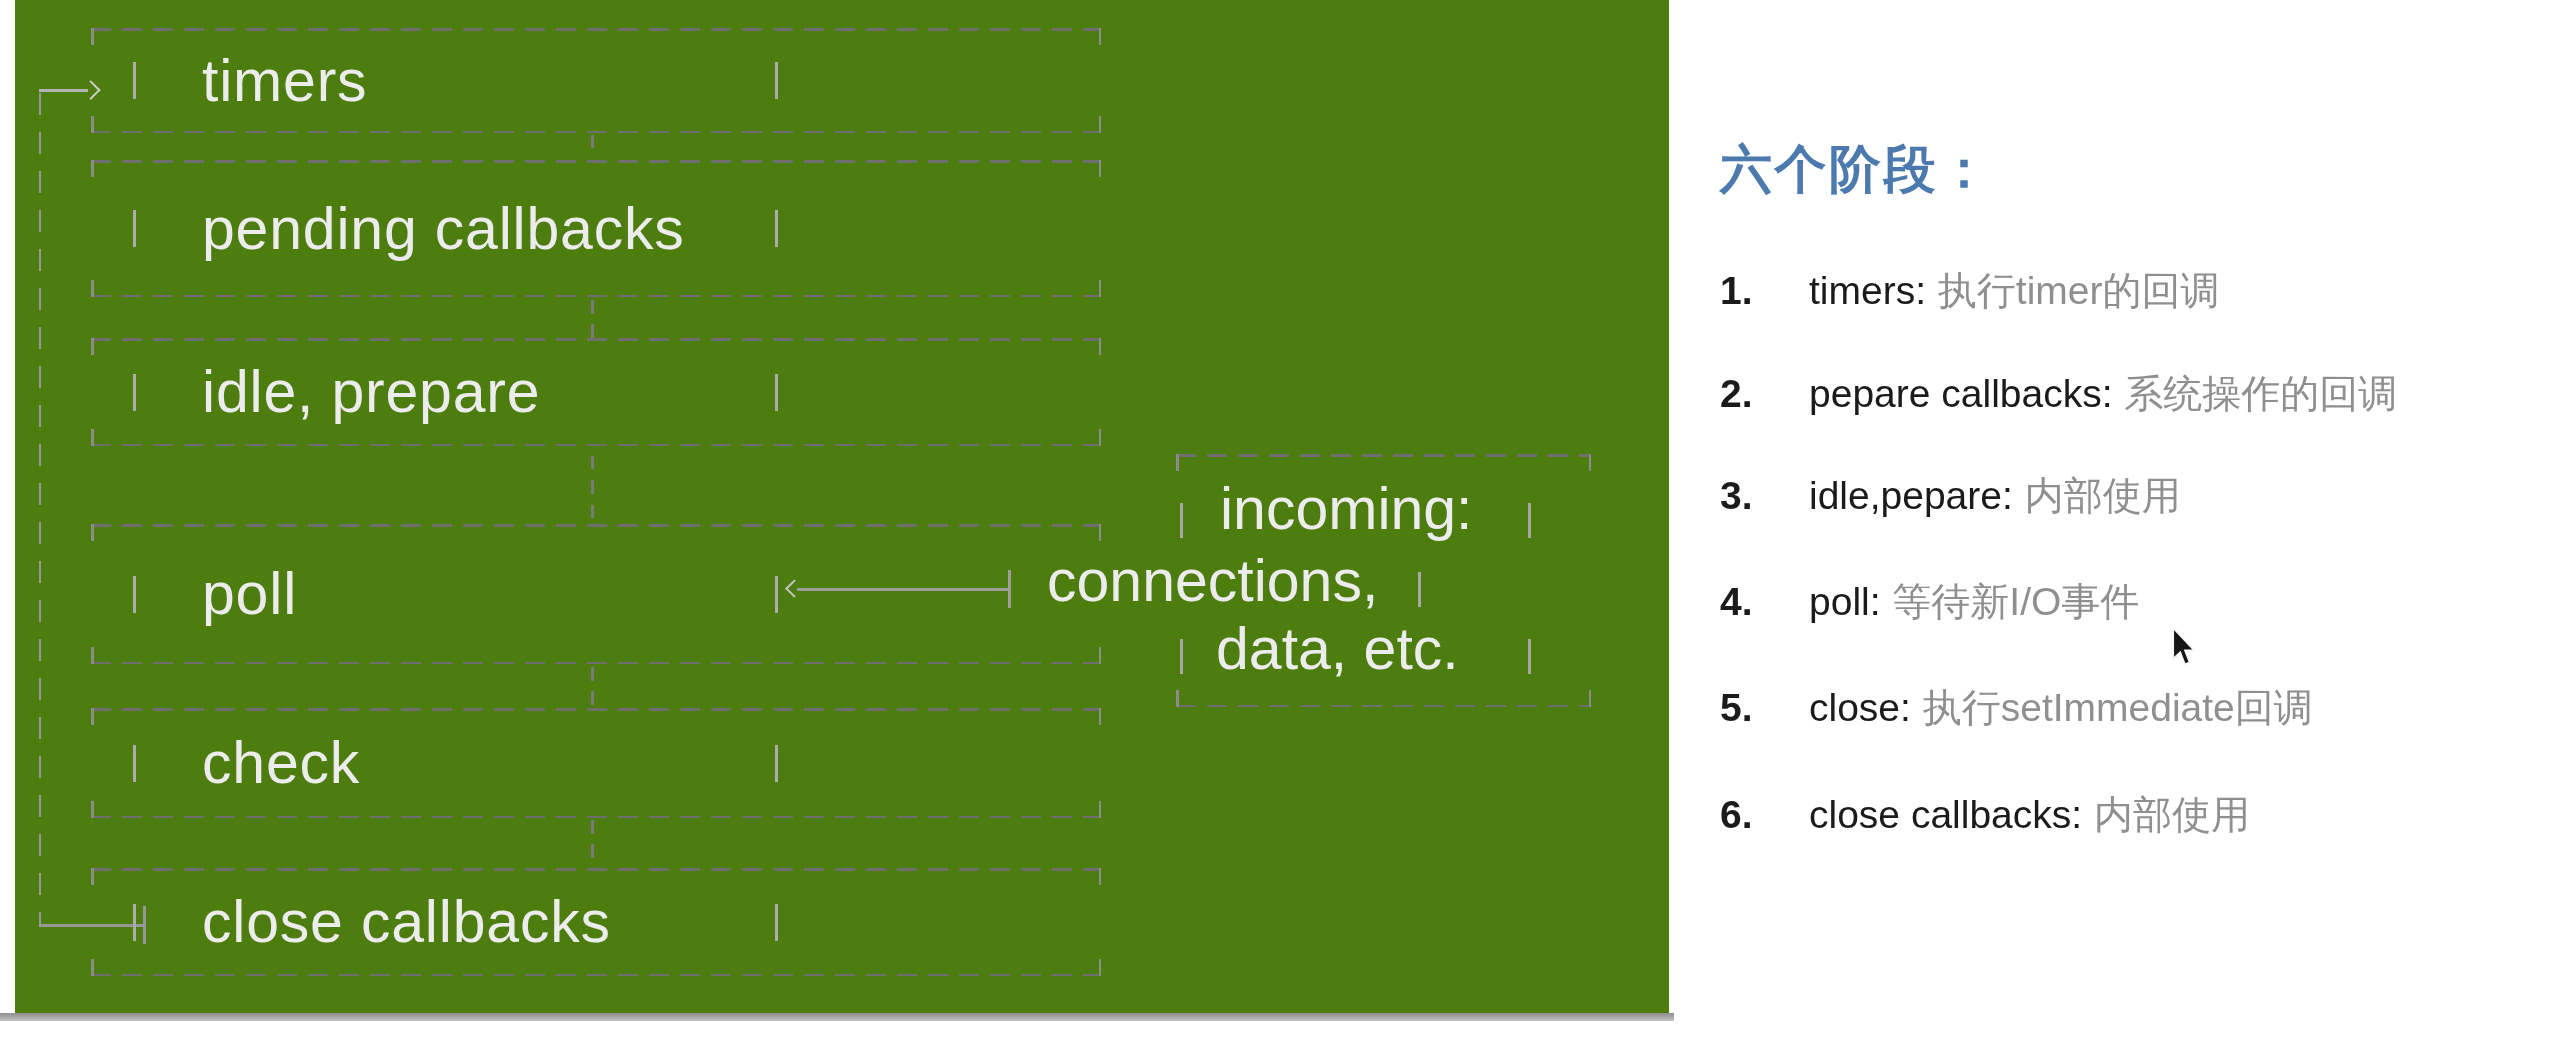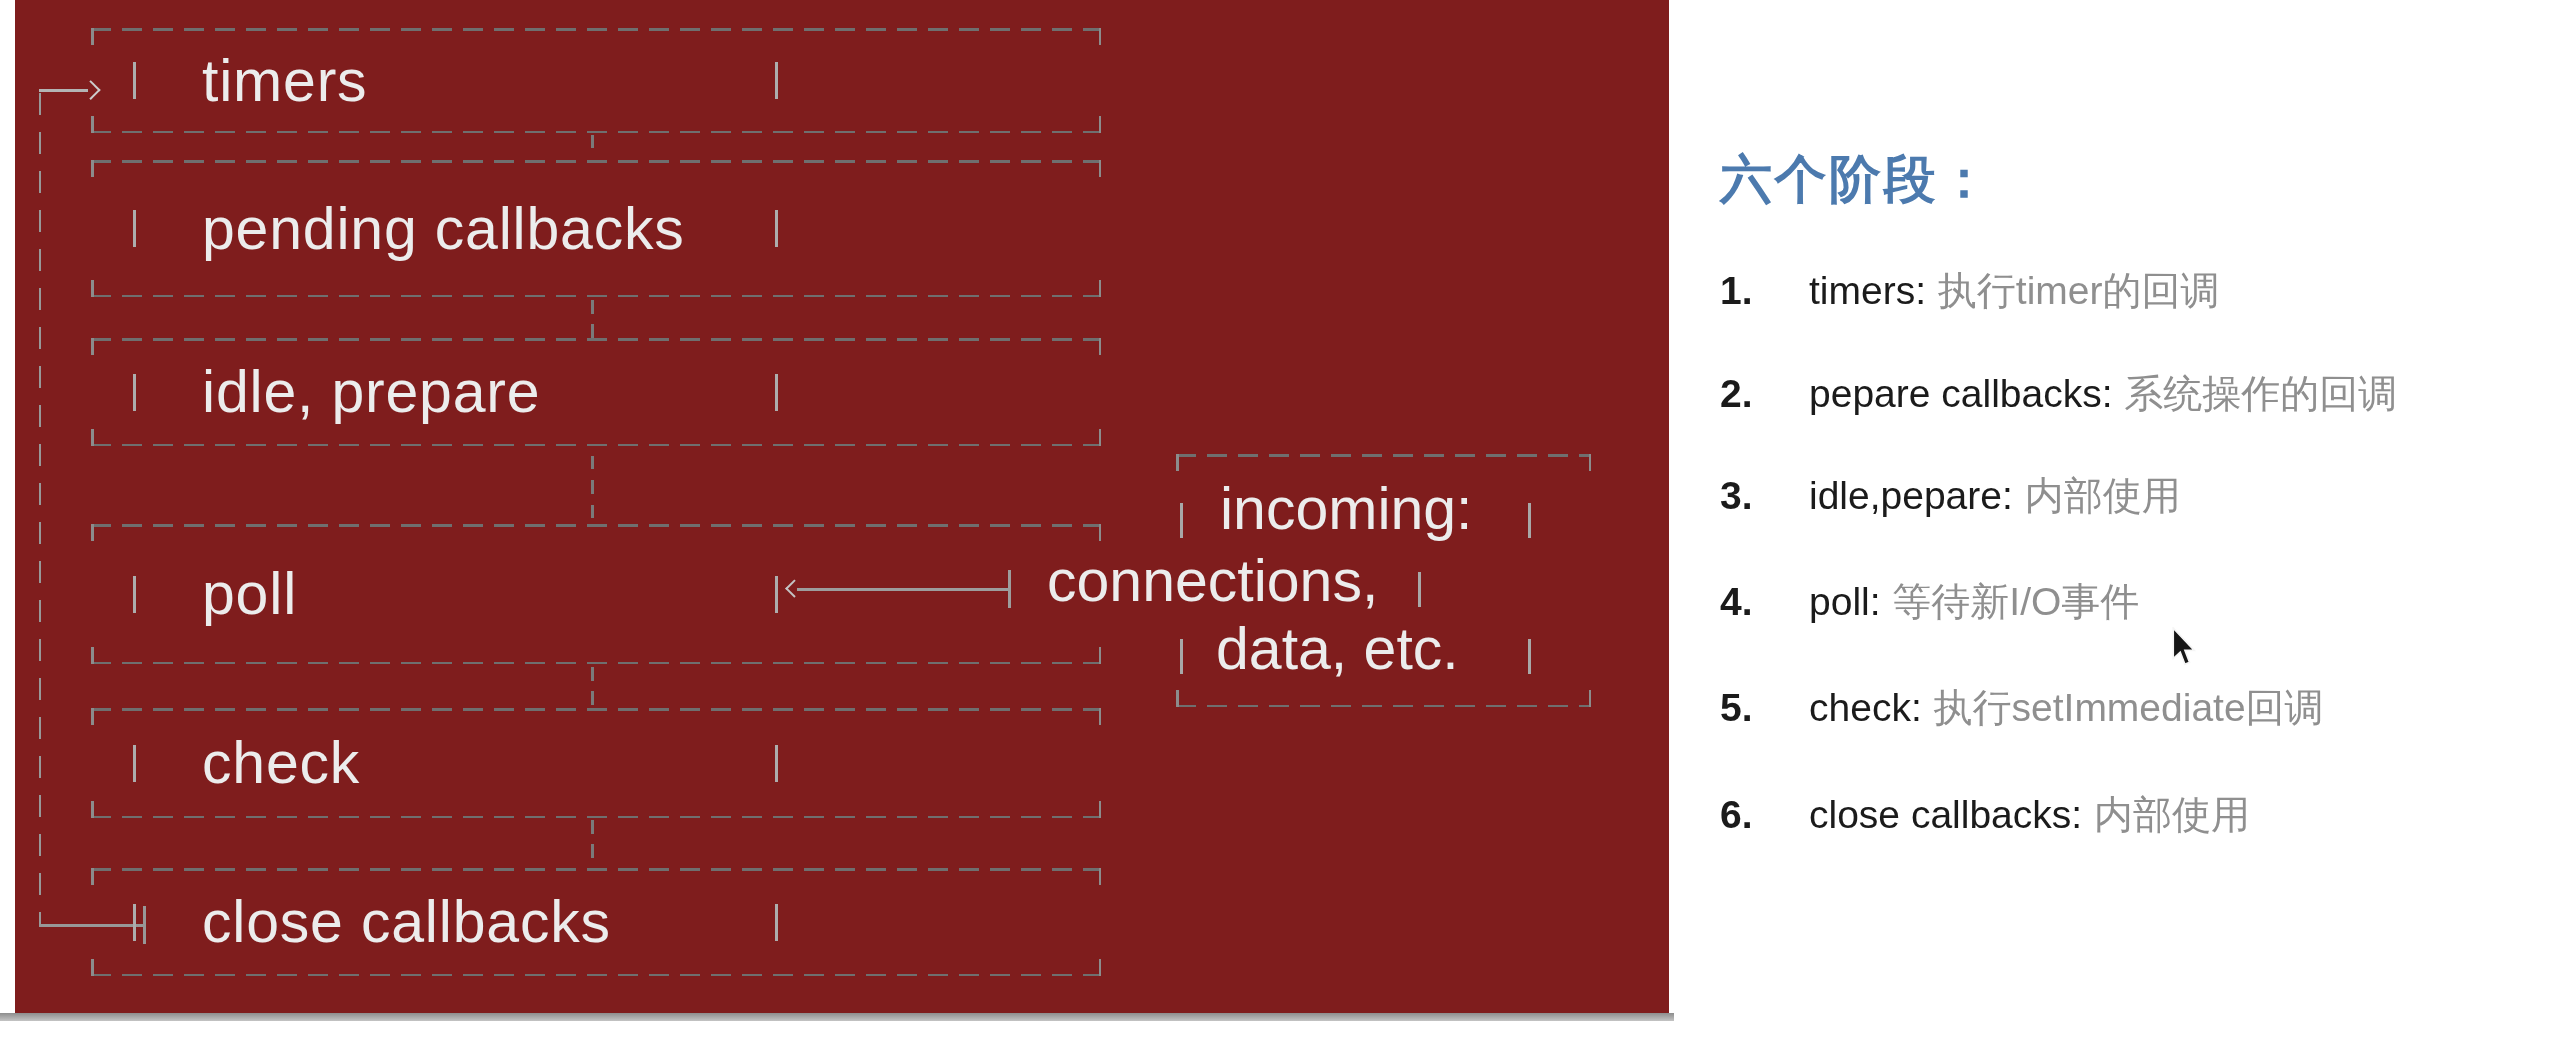--- a/index.html
+++ b/index.html
@@ -5,21 +5,21 @@
   * { margin:0; padding:0; box-sizing:border-box; }
   html,body { background:#ffffff; }
   .stage {
     position:relative; width:2576px; height:1045px; overflow:hidden;
     background:#ffffff; font-family:"Liberation Sans", sans-serif;
   }
 
   
   .panel {
     position:absolute; left:15px; top:0; width:1654px; height:1013px;
-    background:#7f1d1d;
+    background:#4d7c0f;
   }
   .panel-edge {
     position:absolute; left:0; top:1013px; width:1674px; height:7.6px;
     background:linear-gradient(180deg,#8d8d8d,#c4c4c4);
   }
 
   
   .pbox {
     position:absolute; left:76px; width:1010px;
     display:flex; align-items:center; padding-left:111px;
@@ -89,21 +89,21 @@
   .ir2{left:-129px; top:94px}
   .ir3{left:40px; top:162px}
   .ip{ position:absolute; width:2.5px; height:35px; background:#a8a8a8; }
   .ipl1{left:4.2px;  top:49px}  .ipr1{left:352px; top:49px}
   .ipm2{left:242px; top:118px}
   .ipl3{left:4.2px;  top:185px} .ipr3{left:352px; top:185px}
 
   
   .notes-title{
     position:absolute; left:1720px; top:135px;
-    font-size:52px; font-weight:700; color:#4c7aae; letter-spacing:2.5px; white-space:nowrap;margin-top:10px;
+    font-size:52px; font-weight:700; color:#4c7aae; letter-spacing:2.5px; white-space:nowrap;
   }
   .note{
     position:absolute; left:1720px; height:54px; line-height:54px;
     font-size:39px; color:#1b1b1b; white-space:nowrap;
   }
   .note .num{ display:inline-block; width:89px; font-weight:700; }
   .note .term{ font-weight:400; }
   .note .desc{ color:#8f8f8f; margin-left:11.8px; }
   .n1{top:264px}.n2{top:367px}.n3{top:469px}.n4{top:575px}.n5{top:681px}.n6{top:788px}
 
@@ -209,21 +209,21 @@
   <div class="note n2">
     <span class="num">2.</span><span class="term">pepare callbacks:</span><span class="desc">系统操作的回调</span>
   </div>
   <div class="note n3">
     <span class="num">3.</span><span class="term">idle,pepare:</span><span class="desc">内部使用</span>
   </div>
   <div class="note n4">
     <span class="num">4.</span><span class="term">poll:</span><span class="desc">等待新I/O事件</span>
   </div>
   <div class="note n5">
-    <span class="num">5.</span><span class="term">check:</span><span class="desc">执行setImmediate回调</span>
+    <span class="num">5.</span><span class="term">close:</span><span class="desc">执行setImmediate回调</span>
   </div>
   <div class="note n6">
     <span class="num">6.</span><span class="term">close callbacks:</span><span class="desc">内部使用</span>
   </div>
 
   <svg class="cursor" viewBox="0 0 24 36">
     <polygon points="1.5,1 1.5,27 7.5,21.5 11.5,32 15.5,30.3 11.5,20 19.5,20" fill="#161616" stroke="#f5f5f5" stroke-width="1.4"></polygon>
   </svg>
 
 </div>

